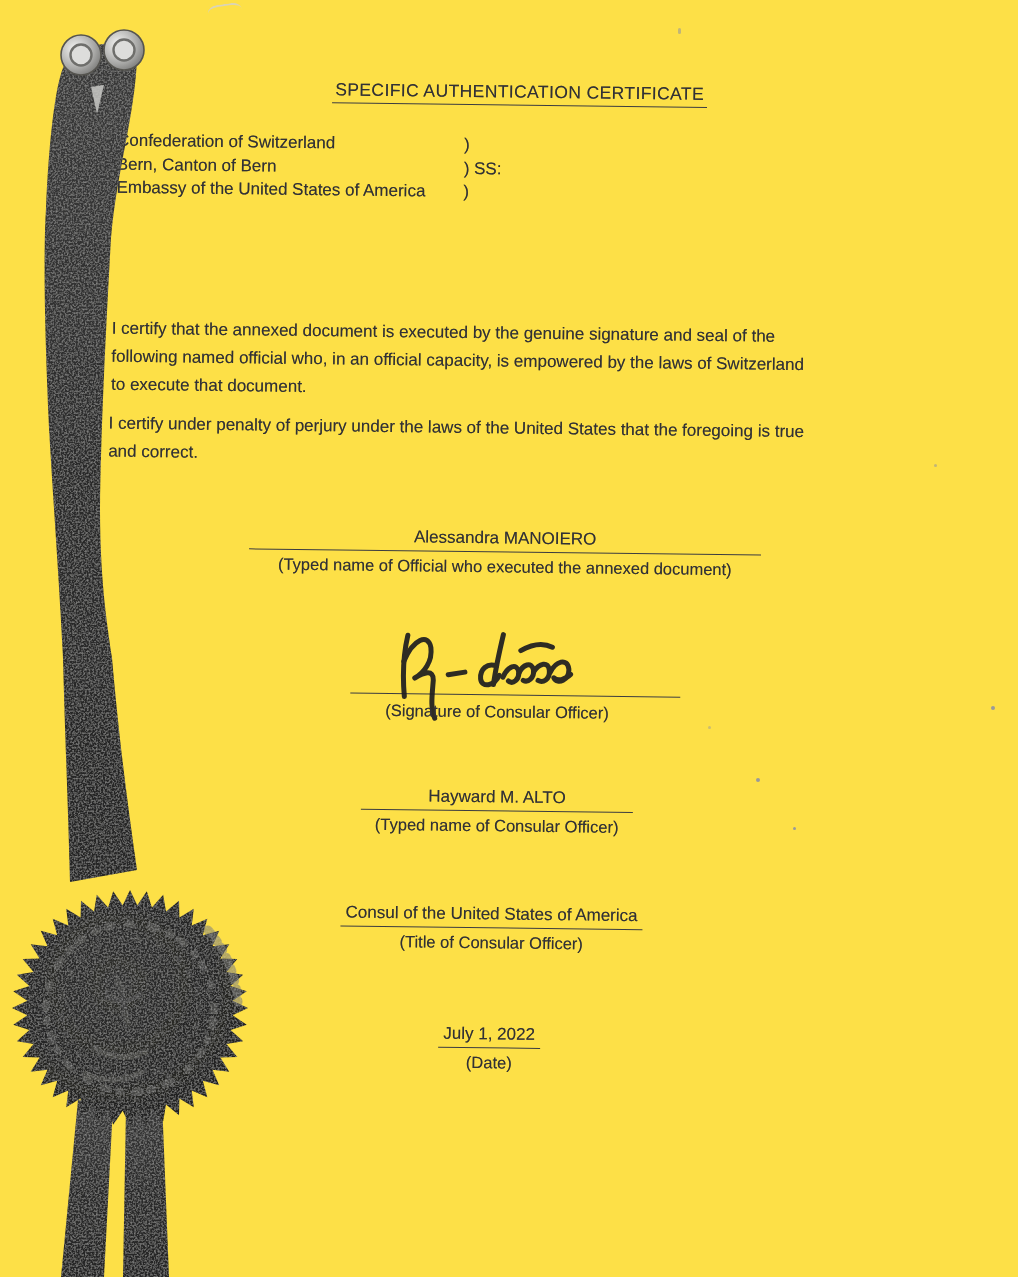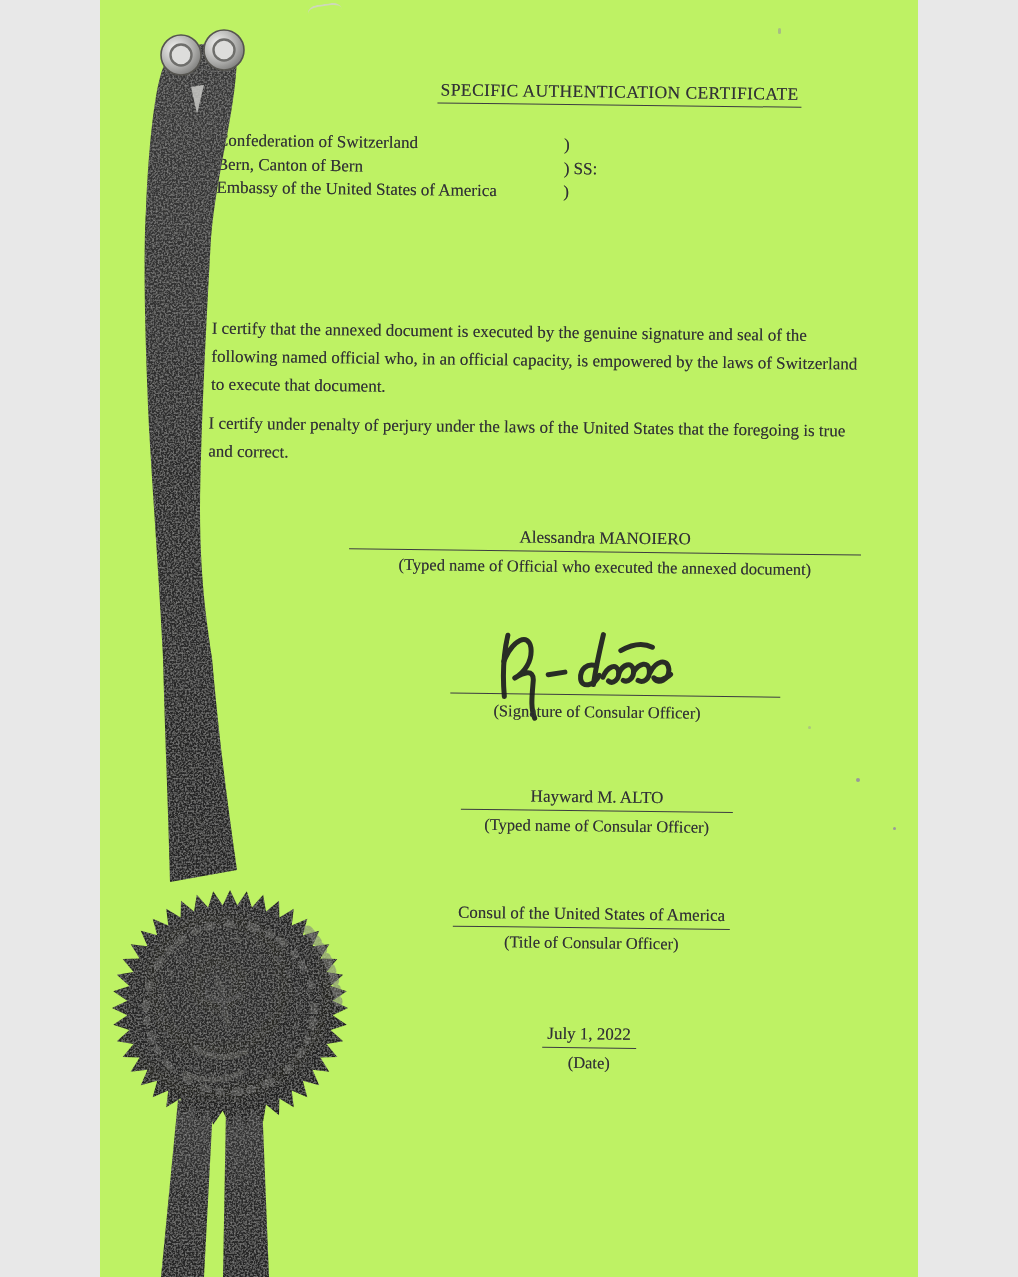--- a/index.html
+++ b/index.html
@@ -1,19 +1,19 @@
 <!DOCTYPE html>
 <html><head>
 <meta charset="utf-8">
 <style>
   html,body{margin:0;padding:0;background:#e8e8e8;}
   .page{
-    position:relative;width:818px;height:1277px;margin:0 auto;
-    background:#bef264;overflow:hidden;
-    font-family:Liberation Serif, serif;
+    position:relative;width:1018px;height:1277px;margin:0 auto;
+    background:#fde047;overflow:hidden;
+    font-family:Liberation Sans, sans-serif;
     color:#313136;
   }
   .content{position:absolute;inset:0;transform:rotate(0.7deg);transform-origin:60px 60px;}
   .soft{text-shadow:0 0 0.6px rgba(45,45,50,.55);}
   .doc-title{
     position:absolute;left:520px;top:76px;transform:translateX(-50%);
     font-size:17.5px;letter-spacing:.4px;white-space:nowrap;
     border-bottom:1.6px solid #3c3c41;padding:0 3px 2px 3px;
   }
   .juris{position:absolute;left:118px;top:128px;font-size:17px;}

